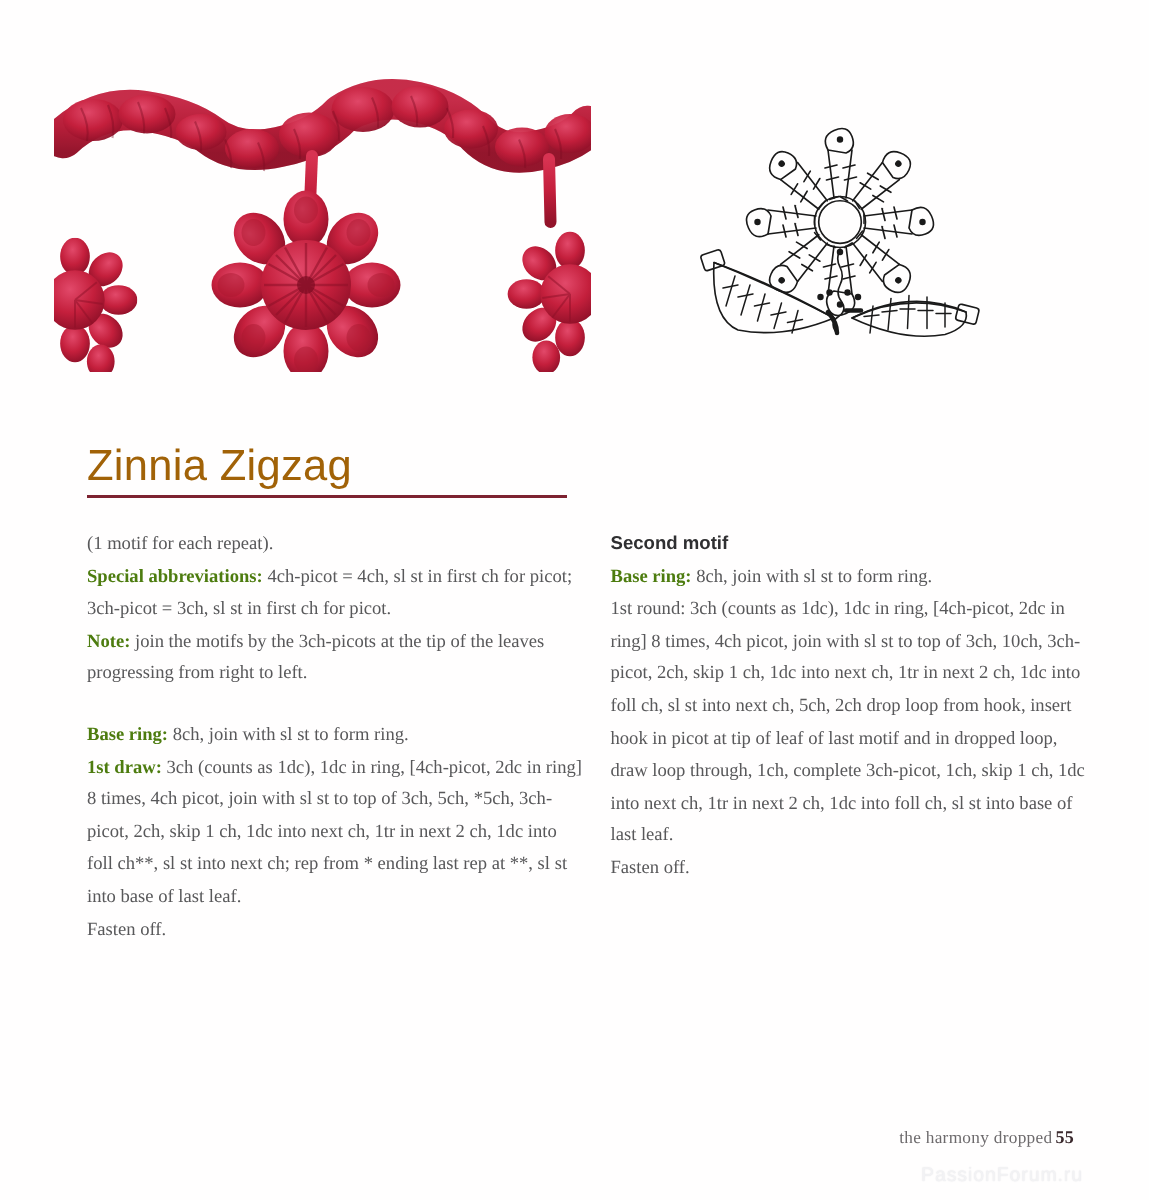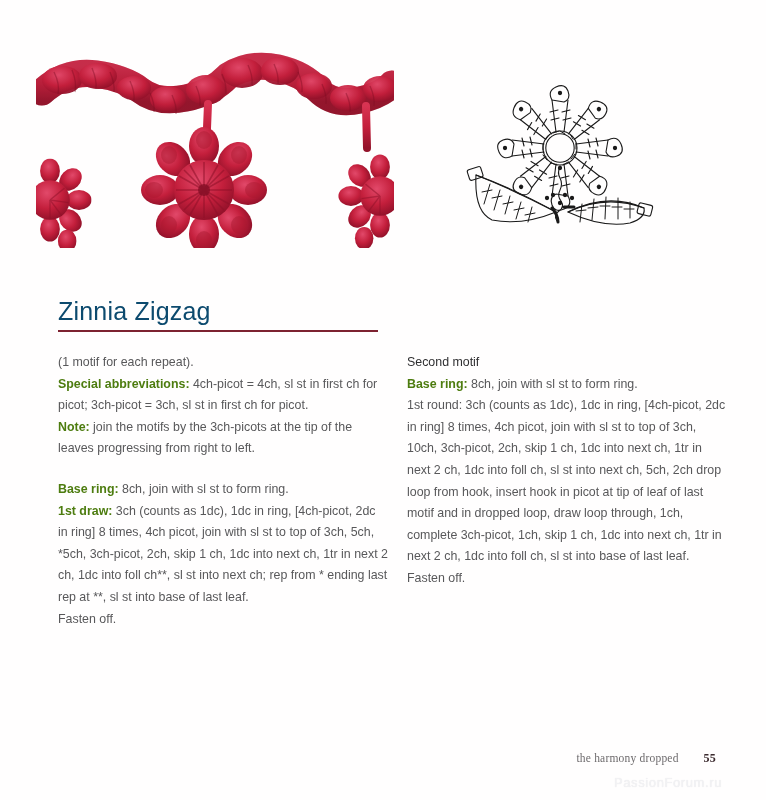--- a/index.html
+++ b/index.html
@@ -43,23 +43,23 @@
   #diagram svg { display: block; width: 100%; height: 100%; }
 
   
   #title-block {
     position: absolute;
     left: 58px;
     top: 296px;
     width: 322px;
   }
   #page-title {
-    font-size: 25px;
+    font-size: 29px;
     font-weight: 400;
-    color: #0c4a6e;
+    color: #a16207;
     letter-spacing: 0.2px;
     line-height: 30px;
     margin: 0;
     white-space: nowrap;
   }
   #title-rule {
     margin-top: 4px;
     height: 2px;
     background: #7d2230;
     width: 320px;
@@ -68,45 +68,45 @@
   
   .column {
     position: absolute;
     font-size: 12.4px;
     line-height: 21.6px;
     color: #58585a;
   }
   #col-left  { left: 58px;  top: 352px; width: 330px; }
   #col-right { left: 407px; top: 352px; width: 320px; }
 
-  .para { margin: 0; }
+  .para { margin: 0; font-family: Liberation Serif, serif; }
   .para + .para { margin-top: 0; }
   .spacer { height: 19px; }
   .lead { font-weight: bold; color: #4d7c0f; }
   .subhead {
-    font-weight: normal;
+    font-weight: bold;
     color: #2f2f31;
     margin: 0;
   }
 
   
   #footer {
     position: absolute;
     right: 50px;
     top: 751px;
     font-family: "Liberation Serif", serif;
     font-size: 11.5px;
     color: #6d6a6c;
     letter-spacing: 0.2px;
     white-space: nowrap;
   }
   #footer .pageno {
     font-weight: bold;
     color: #3b2a2e;
-    margin-left: 25px;
+    margin-left: 2px;
     font-size: 12px;
   }
 
   #watermark {
     position: absolute;
     right: 44px;
     top: 775px;
     font-size: 13px;
     letter-spacing: 0.6px;
     color: #f2f2f4;

